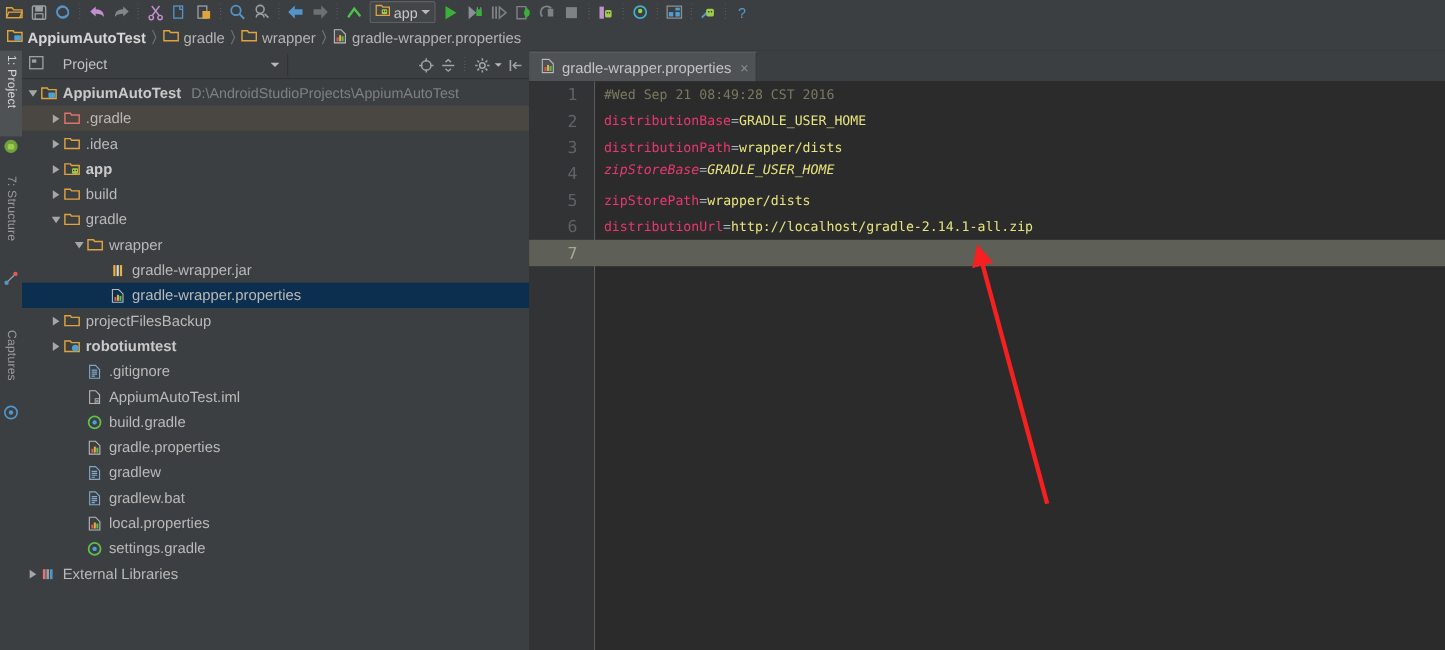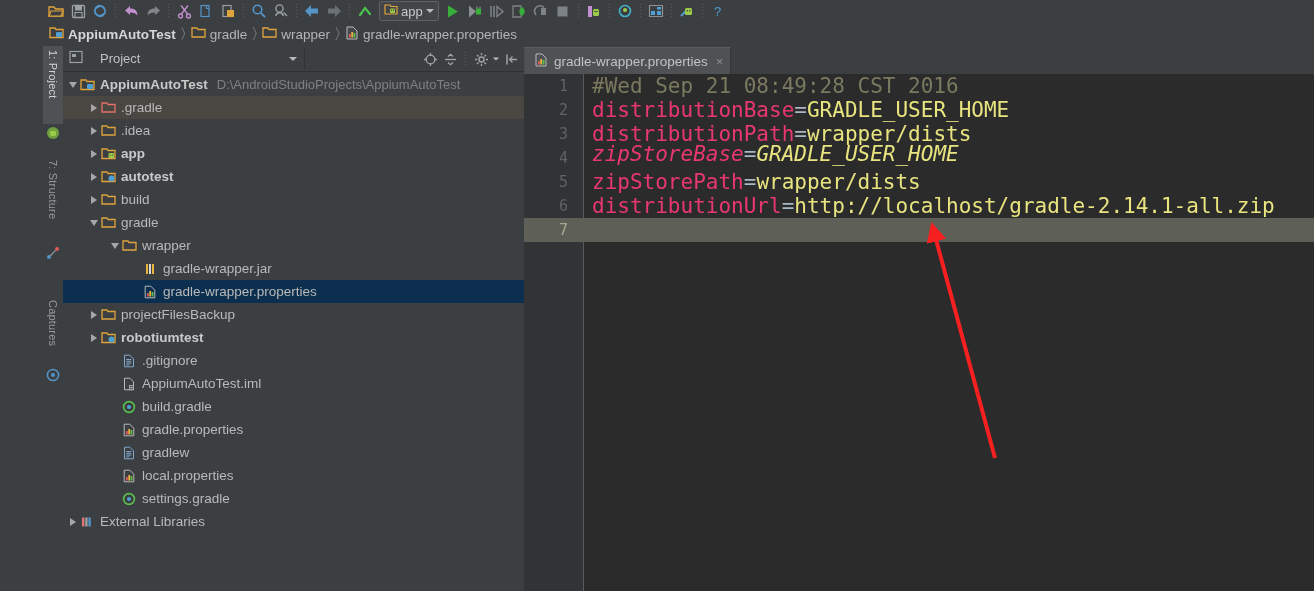--- a/index.html
+++ b/index.html
@@ -3,21 +3,21 @@
 <meta charset="utf-8">
 <style>
   html,body{margin:0;padding:0;}
   body{
     width:1314px;height:591px;overflow:hidden;
     background:#3c3f41;
     font-family:"Liberation Sans", sans-serif;
     font-size:13px;color:#bbbbbb;
     -webkit-font-smoothing:antialiased;
   }
-  #root{position:relative;width:1046px;height:591px;margin-left:43px;}
+  #root{position:relative;width:1046px;height:591px;}
 
   
   .toolbar{
     position:absolute;left:0;top:0;width:1314px;height:22px;
     background:#3c3f41;display:flex;align-items:center;
     box-sizing:border-box;padding-left:2px;
   }
   .tb-btn{width:22px;height:20px;display:flex;align-items:center;justify-content:center;}
   .tb-sep{width:1px;height:14px;margin:0 4px;
     background:repeating-linear-gradient(to bottom,#5a5d5f 0,#5a5d5f 1px,transparent 1px,transparent 3px);}
@@ -94,21 +94,21 @@
   .etab .x{font-size:13px;color:#8b8f91;margin-left:2px;}
   .code-area{position:absolute;left:0;top:28px;width:833px;height:517px;background:#2b2b2b;}
   .gutter{position:absolute;left:0;top:0;width:60px;height:517px;background:#313335;}
   .gut-line{position:absolute;left:59px;top:0;width:1px;height:517px;background:#585b5d;}
   .lineno{
     position:absolute;left:0;width:44px;height:24px;line-height:24px;text-align:right;
     font-family:"DejaVu Sans Mono", monospace;font-size:15px;color:#606366;
   }
   .codeline{
     position:absolute;left:68px;height:24px;line-height:24px;white-space:pre;
-    font-family:"DejaVu Sans Mono", monospace;font-size:21px;
+    font-family:"DejaVu Sans Mono", monospace;font-size:12px;
   }
   .c-comment{color:#7a7a60;}
   .c-key{color:#e9376f;}
   .c-eq{color:#a9b7c6;}
   .c-val{color:#e8e47f;}
   .caretline{position:absolute;left:0;width:833px;height:24px;background:#5e5f56;}
   .caretline-no{
     position:absolute;left:0;width:44px;height:24px;line-height:24px;text-align:right;
     font-family:"DejaVu Sans Mono", monospace;font-size:15px;color:#a7a893;
   }
@@ -458,32 +458,20 @@
               <circle cx="11.4" cy="8" r=".6" fill="#2b2b2b"></circle>
             </svg>
           </span>
           <span class="tlabel b">app</span>
         </div>
         <div class="row" style="padding-left: 25px;">
           <span class="arrow">
             <span class="tri-r"></span>
           </span>
           <span class="ticon">
-            <svg width="15" height="14" viewBox="0 0 15 14">
-              <path d="M1 2h5l1 1.5h7V11.5H1z" fill="none" stroke="#e0a43c" stroke-width="1.3"></path>
-              <circle cx="10.5" cy="8.5" r="3" fill="#4e9fd4"></circle>
-            </svg>
-          </span>
-          <span class="tlabel b">autotest</span>
-        </div>
-        <div class="row" style="padding-left: 25px;">
-          <span class="arrow">
-            <span class="tri-r"></span>
-          </span>
-          <span class="ticon">
             <svg width="15" height="13" viewBox="0 0 15 13">
               <path d="M1 2h5l1 1.5h7V11H1z" fill="none" stroke="#e0a43c" stroke-width="1.3"></path>
             </svg>
           </span>
           <span class="tlabel">build</span>
         </div>
         <div class="row" style="padding-left: 25px;">
           <span class="arrow">
             <span class="tri-d"></span>
           </span>
@@ -596,20 +584,30 @@
         </div>
         <div class="row" style="padding-left: 46px;">
           <span class="arrow"></span>
           <span class="ticon">
             <svg width="14" height="14" viewBox="0 0 14 14">
               <path d="M2.5 1.2h5.3l3.7 3.7v7.9H2.5z" fill="none" stroke="#7fa8cc" stroke-width="1"></path>
               <path d="M4.3 5.5h5M4.3 7.3h5M4.3 9.1h5M4.3 10.9h3" stroke="#7fa8cc" stroke-width="1"></path>
             </svg>
           </span>
           <span class="tlabel">gradlew</span>
+        </div>
+        <div class="row" style="padding-left: 46px;">
+          <span class="arrow"></span>
+          <span class="ticon">
+            <svg width="14" height="14" viewBox="0 0 14 14">
+              <path d="M2.5 1.2h5.3l3.7 3.7v7.9H2.5z" fill="none" stroke="#7fa8cc" stroke-width="1"></path>
+              <path d="M4.3 5.5h5M4.3 7.3h5M4.3 9.1h5M4.3 10.9h3" stroke="#7fa8cc" stroke-width="1"></path>
+            </svg>
+          </span>
+          <span class="tlabel">gradlew.bat</span>
         </div>
         <div class="row" style="padding-left: 46px;">
           <span class="arrow"></span>
           <span class="ticon">
             <svg width="14" height="14" viewBox="0 0 14 14">
               <path d="M2.2 1.2h5.6l4 4v7.6H2.2z" fill="none" stroke="#b9b9b9" stroke-width="1"></path>
               <rect x="4" y="8" width="1.8" height="3.5" fill="#e05a5a"></rect>
               <rect x="6.3" y="6" width="1.8" height="5.5" fill="#e8b23c"></rect>
               <rect x="8.6" y="7" width="1.8" height="4.5" fill="#5cc14c"></rect>
             </svg>

